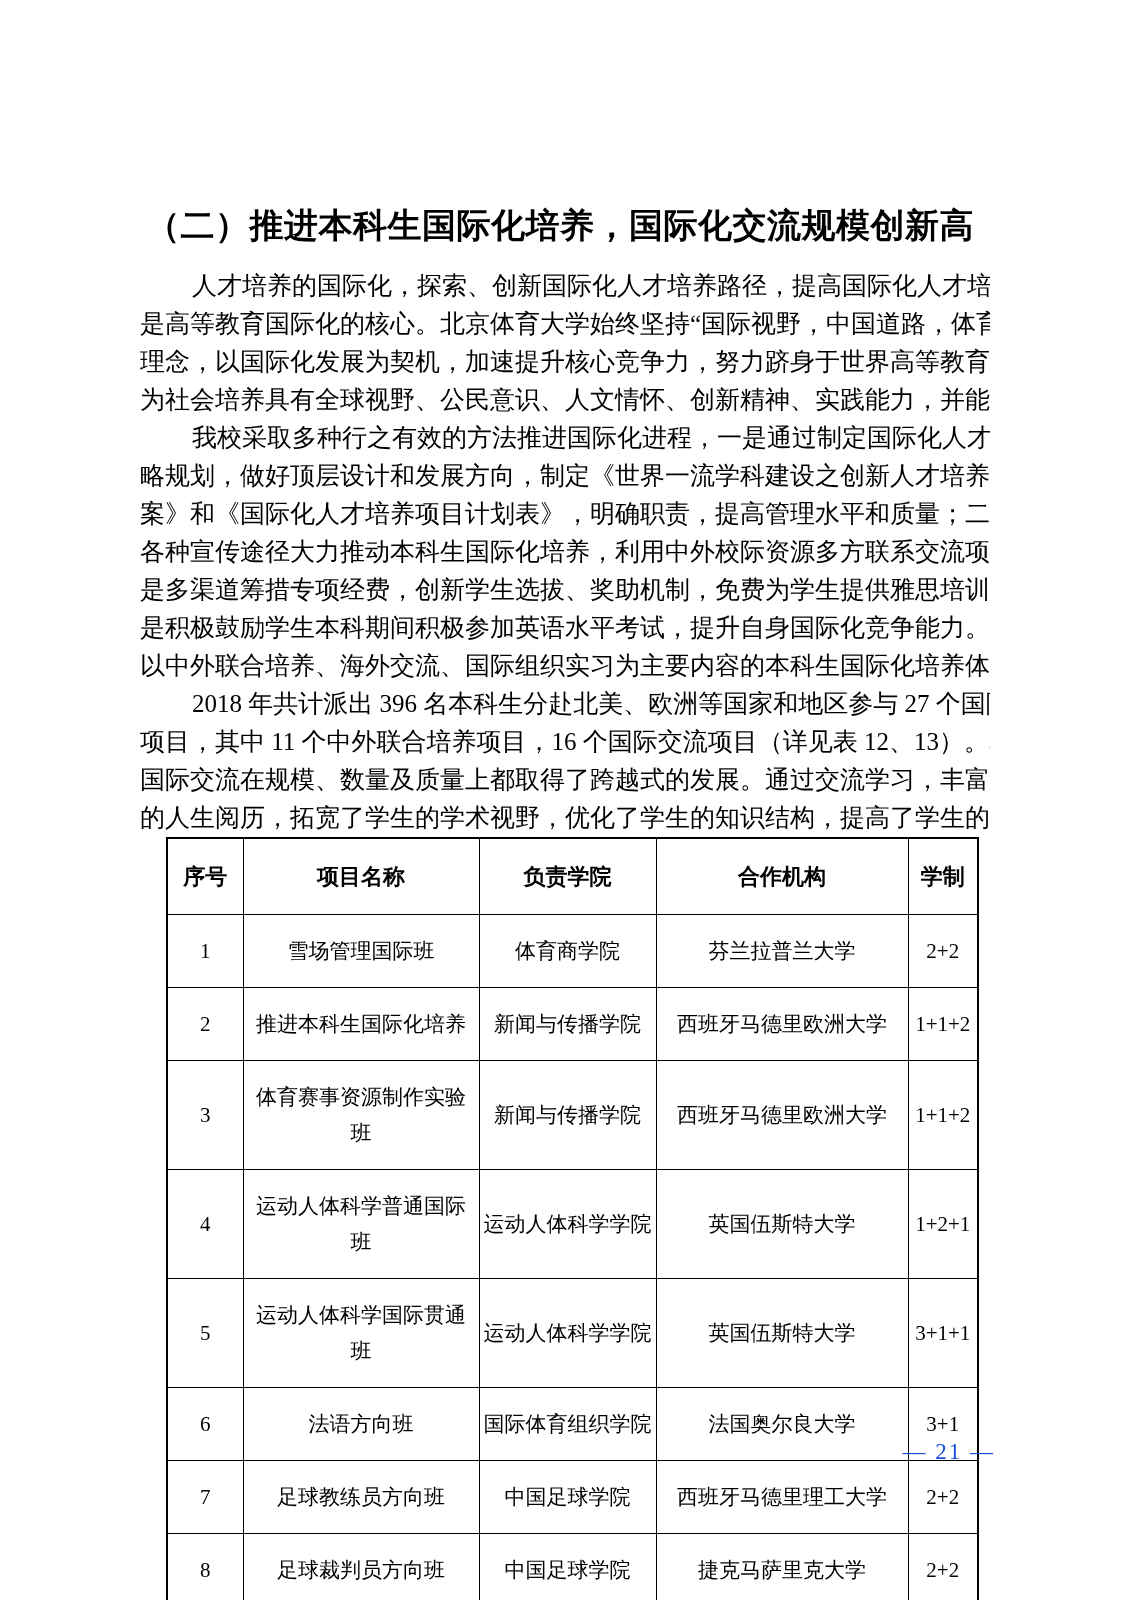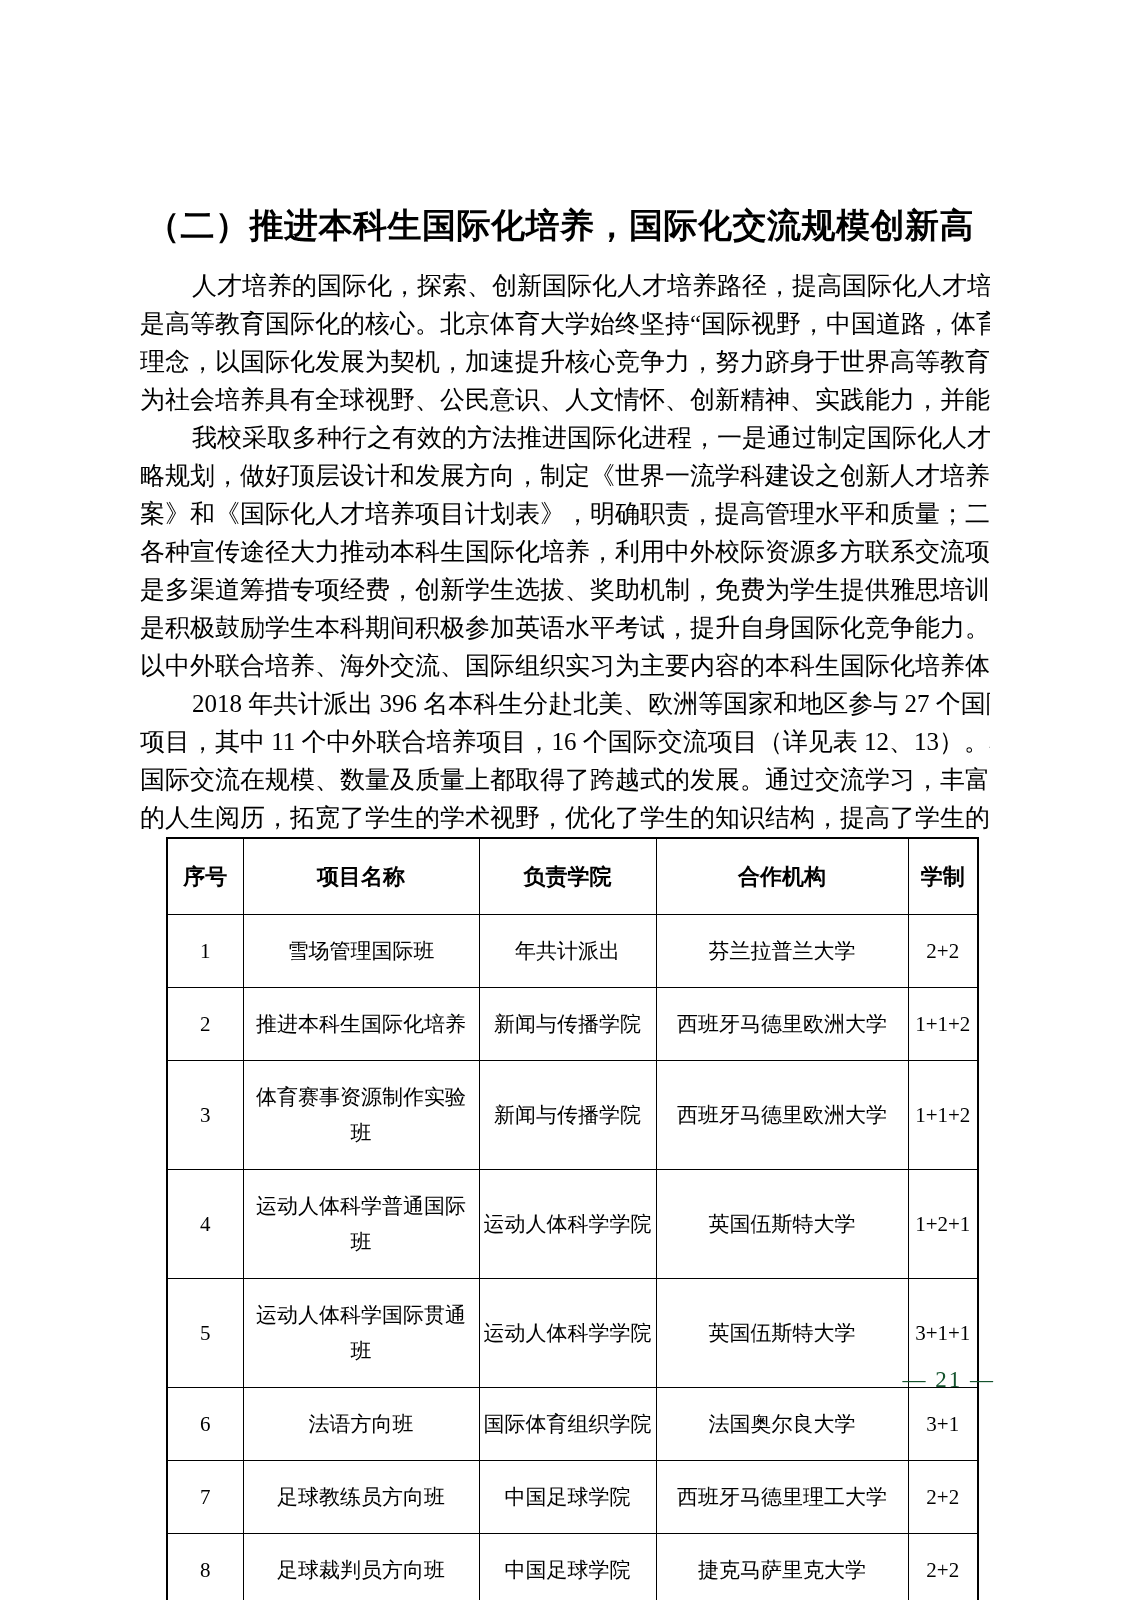--- a/index.html
+++ b/index.html
@@ -59,24 +59,24 @@
   }
   table.programs th{
     font-family:"Liberation Sans","DejaVu Sans",sans-serif;
     font-weight:bold;
     font-size:22px;
     height:39px;
   }
   table.programs tbody tr{height:40px;}
   .page-footer{
     position:absolute;
-    top:1366px;right:136px;
+    top:1438px;right:136px;
     font-size:23px;line-height:28px;
     letter-spacing:2px;
-    color:#14532d;
+    color:#1d4ed8;
   }
 </style>
 </head>
 <body>
 
 <div class="page">
 
   <h2 class="heading">（二）推进本科生国际化培养，国际化交流规模创新高</h2>
 
   <div class="body-text" id="paragraphs">
@@ -112,21 +112,21 @@
           <th>项目名称</th>
           <th>负责学院</th>
           <th>合作机构</th>
           <th>学制</th>
         </tr>
     </thead>
     <tbody id="tbody">
         <tr>
           <td>1</td>
           <td>雪场管理国际班</td>
-          <td>年共计派出</td>
+          <td>体育商学院</td>
           <td>芬兰拉普兰大学</td>
           <td>2+2</td>
         </tr>
         <tr>
           <td>2</td>
           <td>推进本科生国际化培养</td>
           <td>新闻与传播学院</td>
           <td>西班牙马德里欧洲大学</td>
           <td>1+1+2</td>
         </tr>

